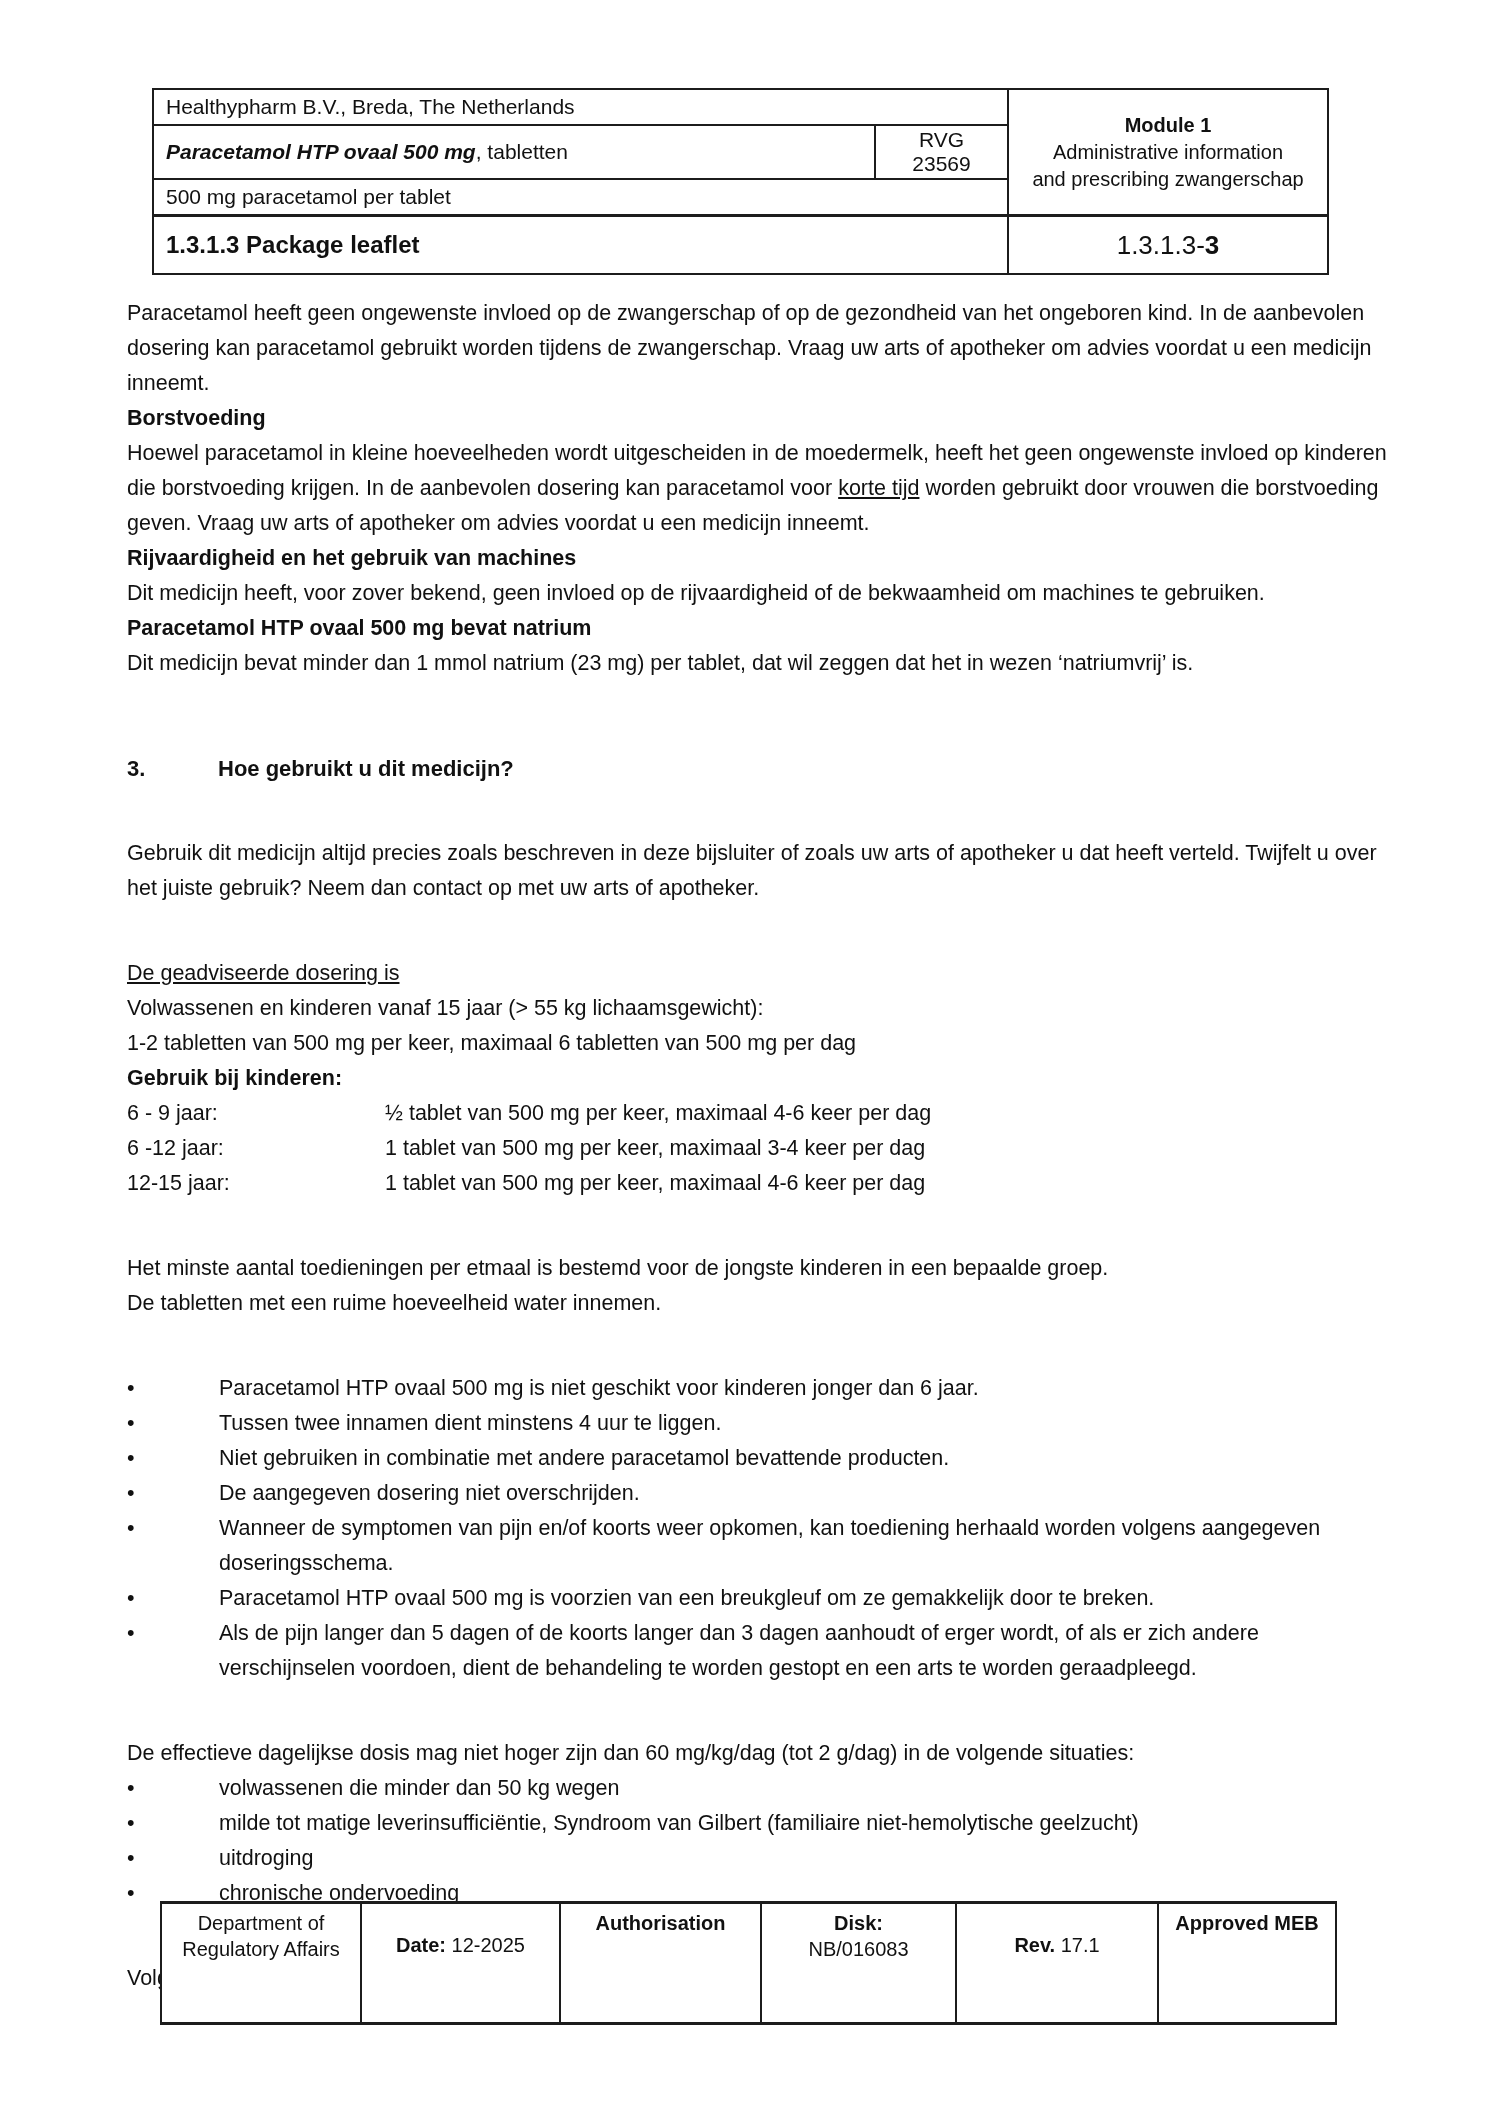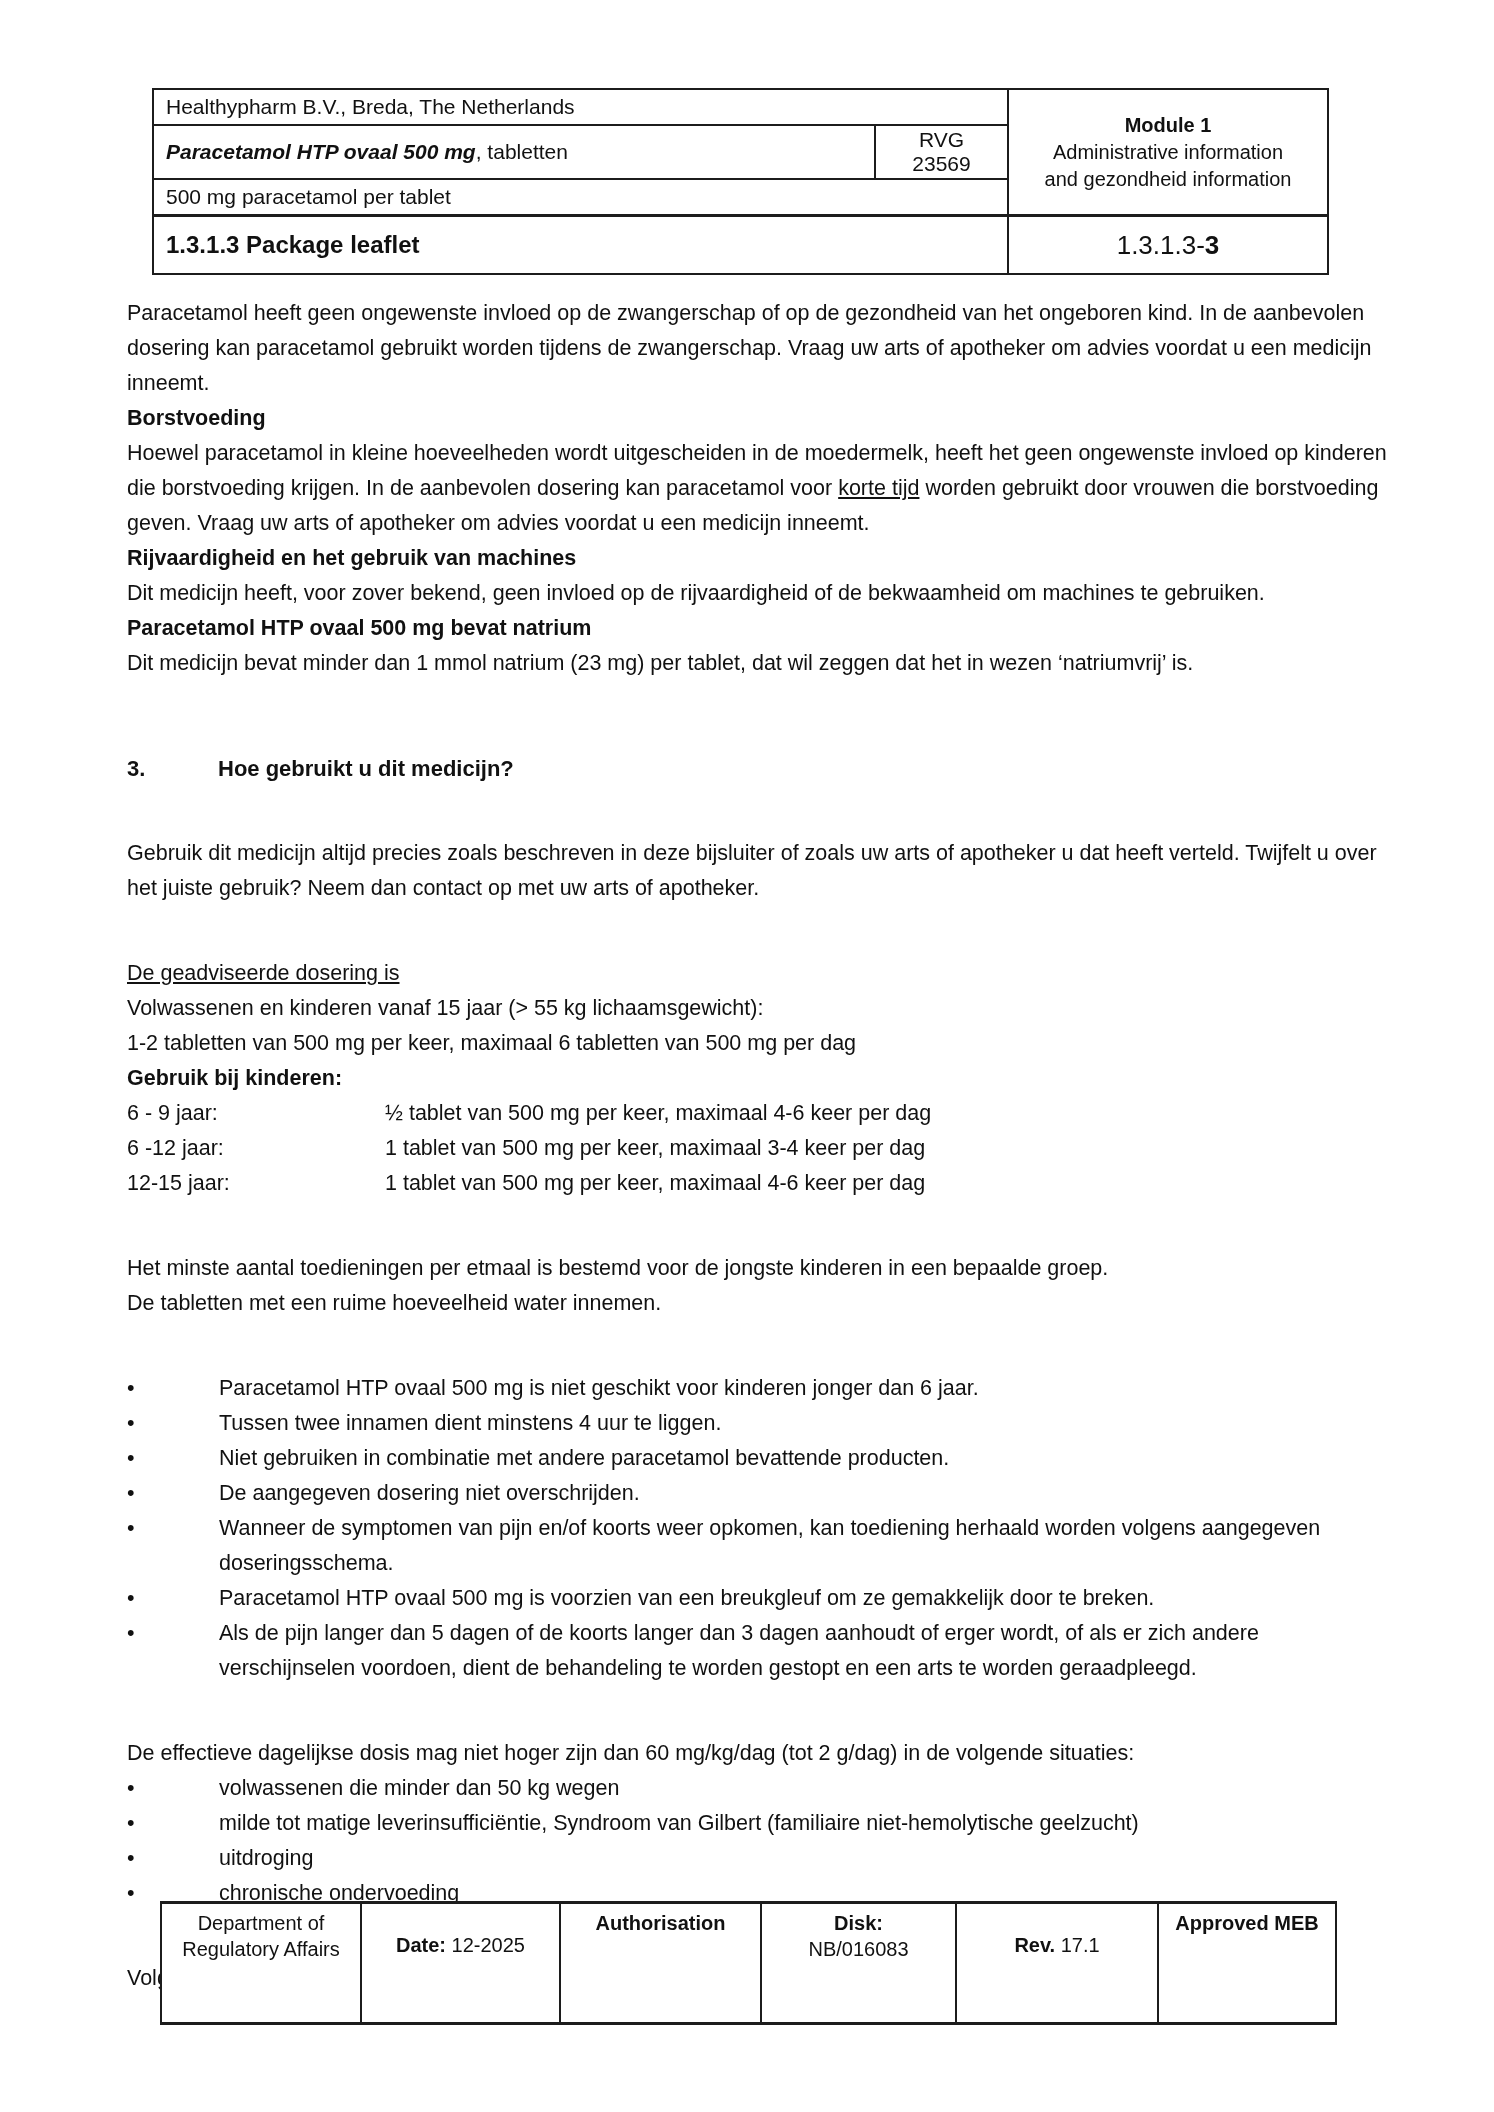--- a/index.html
+++ b/index.html
@@ -102,21 +102,21 @@
         <col style="width:320px">
       </colgroup>
     <tbody>
         <tr class="row-company">
       <td colspan="2">
         <span>Healthypharm B.V., Breda, The Netherlands</span>
       </td>
       <td rowspan="3" class="module-cell">
         <div class="module-title">Module 1</div>
         <div>Administrative information</div>
-        <div>and gezondheid information</div>
+        <div>and prescribing zwangerschap</div>
       </td>
     </tr>
     <tr class="row-product">
       <td>
         <span class="product-bold">Paracetamol HTP ovaal 500 mg</span><span>, tabletten</span>
       </td>
       <td class="rvg-cell">
         <span>RVG 23569</span>
       </td>
     </tr>

